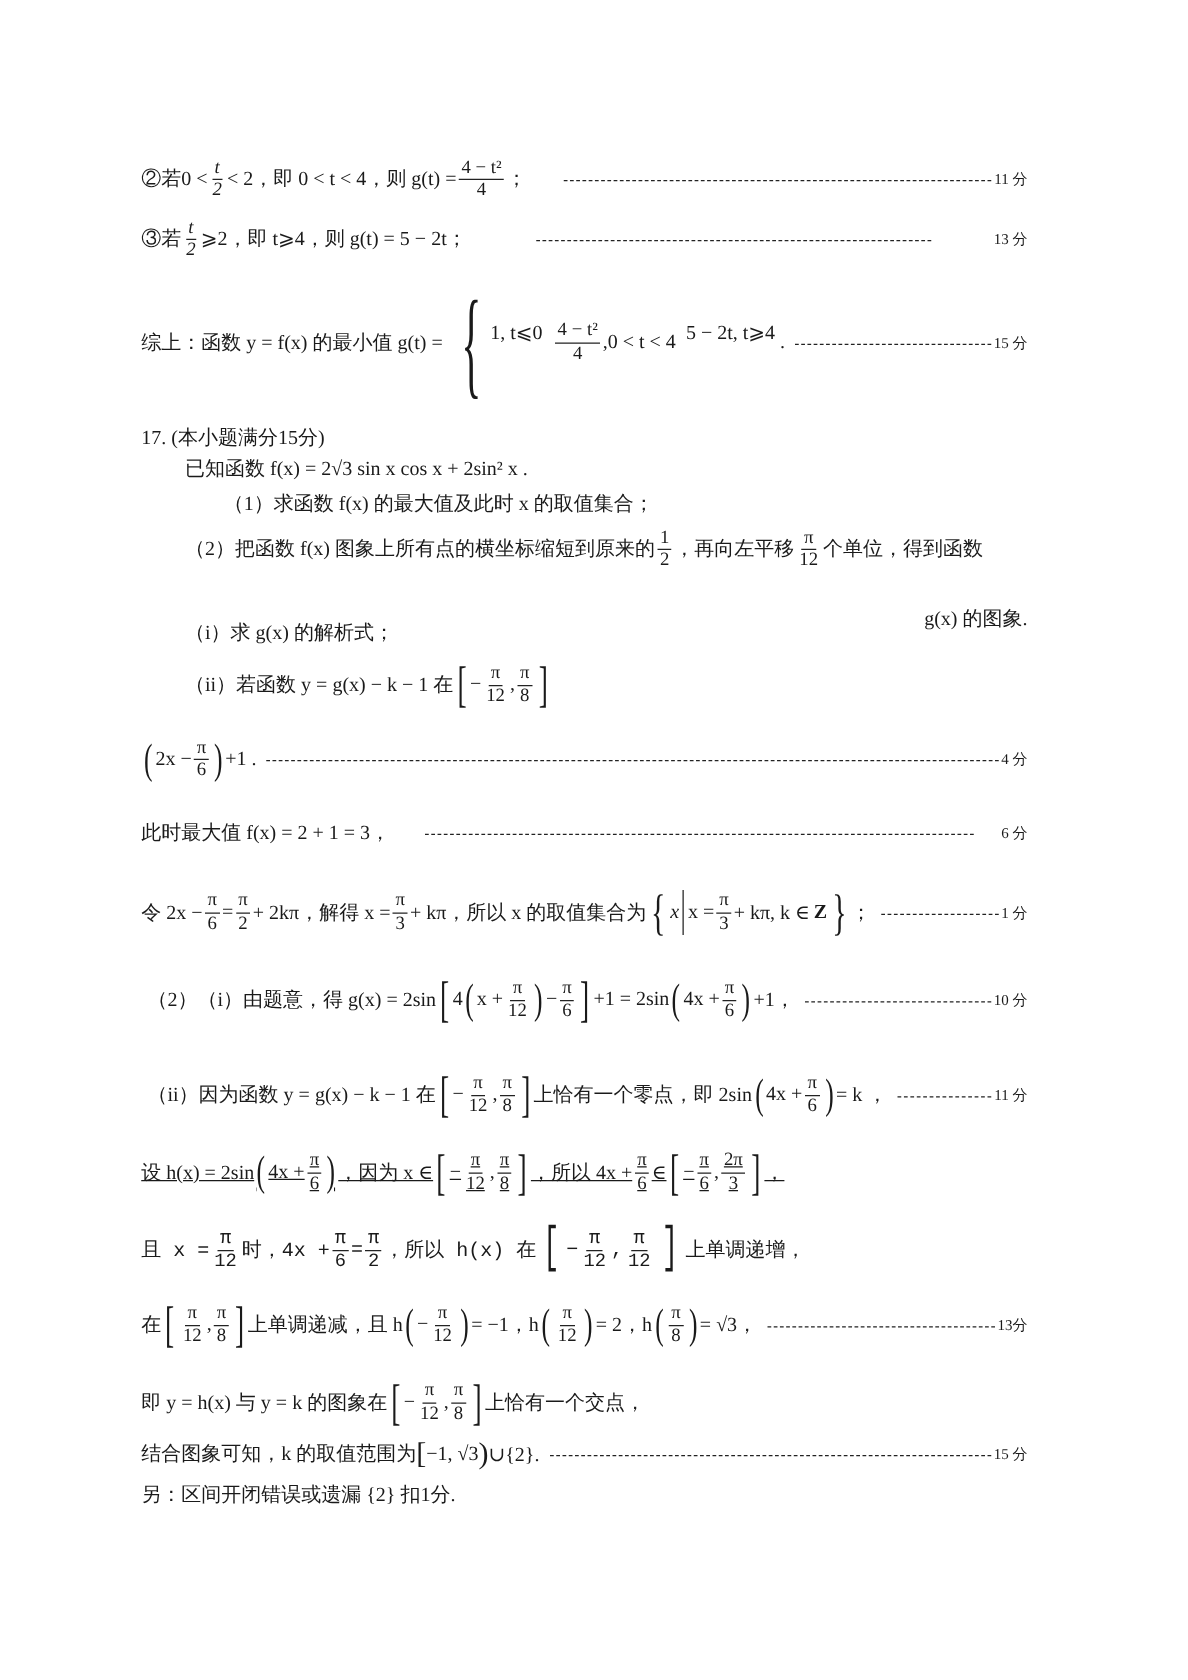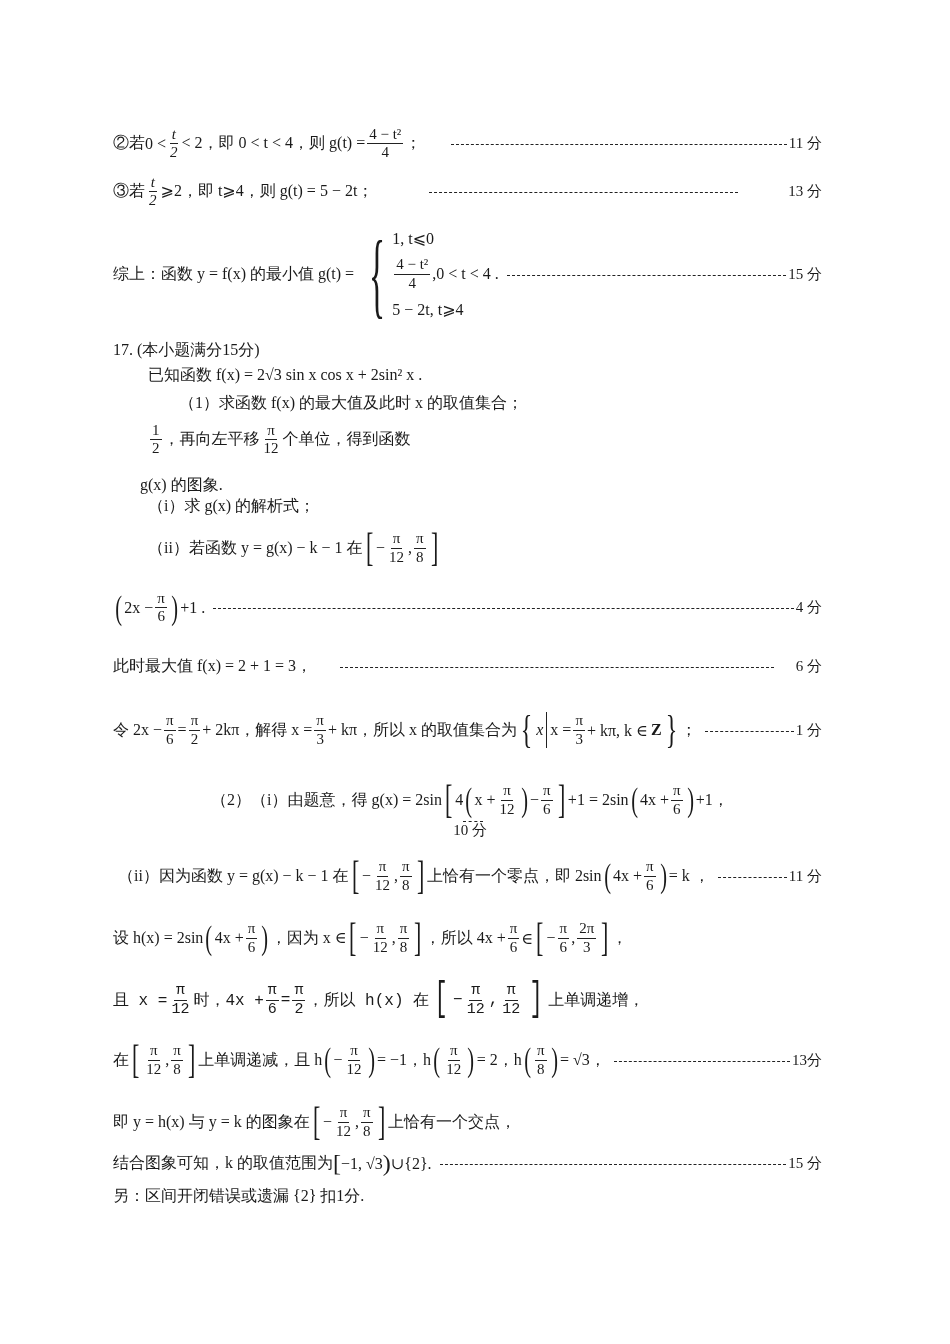--- a/index.html
+++ b/index.html
@@ -11,35 +11,35 @@
   .line {
     position: absolute; left: 113px; right: 128px;
     display: flex; align-items: center; white-space: nowrap;
   }
   .line .content { display: flex; align-items: center; }
   .dots {
     flex: 1; margin: 0 2px 0 8px; height: 0;
     border-bottom: 1.6px dashed #222; position: relative; top: 1px;
     min-width: 20px;
   }
-  .score { font-size: 15px; }
+  .score { font-size: 12px; }
   .i { font-style: italic; }
   .b { font-weight: bold; }
   .frac {
     display: inline-flex; flex-direction: column; align-items: center;
     vertical-align: middle; margin: 0 2px; font-size: 15px; line-height: 1.15;
   }
   .frac .num { padding: 0 2px; border-bottom: 1px solid #222; }
   .frac .den { padding: 0 2px; }
   .paren-big { font-size: 34px; font-weight: 200; line-height: 1; transform: scaleX(0.6); display: inline-block; }
   .brack-big { font-size: 40px; font-weight: 100; line-height: 1; transform: scaleX(0.55); display: inline-block; }
   .brace-big { font-size: 40px; font-weight: 100; line-height: 1; transform: scaleX(0.6); display: inline-block; }
   .piecewise { display: inline-flex; align-items: center; }
   .piecewise .brace { font-size: 96px; font-weight: 100; transform: scaleX(0.35); display: inline-block; line-height: 1; margin-right: -8px; }
-  .piecewise .cases { display: flex; flex-direction: column; gap: 8px; }
+  .piecewise .cases { display: flex; flex-direction: row; gap: 8px; }
   .indent1 { left: 148px; }
   .indent2 { left: 148px; }
   .vbar { display: inline-block; width: 1px; height: 36px; background: #222; margin: 0 3px; }
 </style>
 </head>
 <body>
 
 <div class="line" style="top:126px;">
   <span class="content">
     <span>②若</span>
@@ -98,32 +98,33 @@
 <div class="line" style="top:340px;">
   <span>17. (本小题满分15分)</span>
 </div>
 <div class="line indent1" style="top:365px;">
   <span>已知函数 f(x) = 2√3 sin x cos x + 2sin² x .</span>
 </div>
 <div class="line indent1" style="top:393px;margin-left:31px;">
   <span>（1）求函数 f(x) 的最大值及此时 x 的取值集合；</span>
 </div>
 <div class="line indent1" style="top:422px;">
+  <span>（2）把函数 f(x) 图象上所有点的横坐标缩短到原来的</span>
   <span class="frac">
       <span class="num">1</span>
       <span class="den">2</span>
     </span>
   <span>，再向左平移</span>
   <span class="frac">
       <span class="num">π</span>
       <span class="den">12</span>
     </span>
   <span>个单位，得到函数</span>
 </div>
-<div class="line" style="top:475px;left:140px;">
+<div class="line" style="top:485px;left:140px;justify-content:flex-end;">
   <span>g(x) 的图象.</span>
 </div>
 <div class="line indent2" style="top:496px;">
   <span>（i）求 g(x) 的解析式；</span>
 </div>
 <div class="line indent2" style="top:528px;align-items:center;">
   <span>（ii）若函数 y = g(x) − k − 1 在</span>
   <span class="brack-big">[</span>
   <span>−</span>
   <span class="frac">
@@ -189,21 +190,21 @@
       </span>
     <span>+ kπ, k ∈</span>
     <span class="b" style="margin-left:3px;">Z</span>
     <span class="brace-big">}</span>
     <span>；</span>
   </span>
   <span class="dots"></span>
   <span class="score">1 分</span>
 </div>
 
-<div class="line" style="top:780px;left:118px;flex-direction:column;">
+<div class="line" style="top:780px;left:118px;">
   <span class="content">
     <span>（2）（i）由题意，得 g(x) = 2sin</span>
     <span class="brack-big">[</span>
     <span>4</span>
     <span class="paren-big">(</span>
     <span>x +</span>
     <span class="frac">
         <span class="num">π</span>
         <span class="den">12</span>
       </span>
@@ -250,21 +251,21 @@
         <span class="num">π</span>
         <span class="den">6</span>
       </span>
     <span class="paren-big">)</span>
     <span>= k ，</span>
   </span>
   <span class="dots"></span>
   <span class="score">11 分</span>
 </div>
 
-<div class="line" style="top:918px;">
+<div class="line" style="top:918px;text-decoration:underline;">
   <span class="content">
     <span>设 h(x) = 2sin</span>
     <span class="paren-big">(</span>
     <span>4x +</span>
     <span class="frac">
         <span class="num">π</span>
         <span class="den">6</span>
       </span>
     <span class="paren-big">)</span>
     <span>，因为 x ∈</span>

